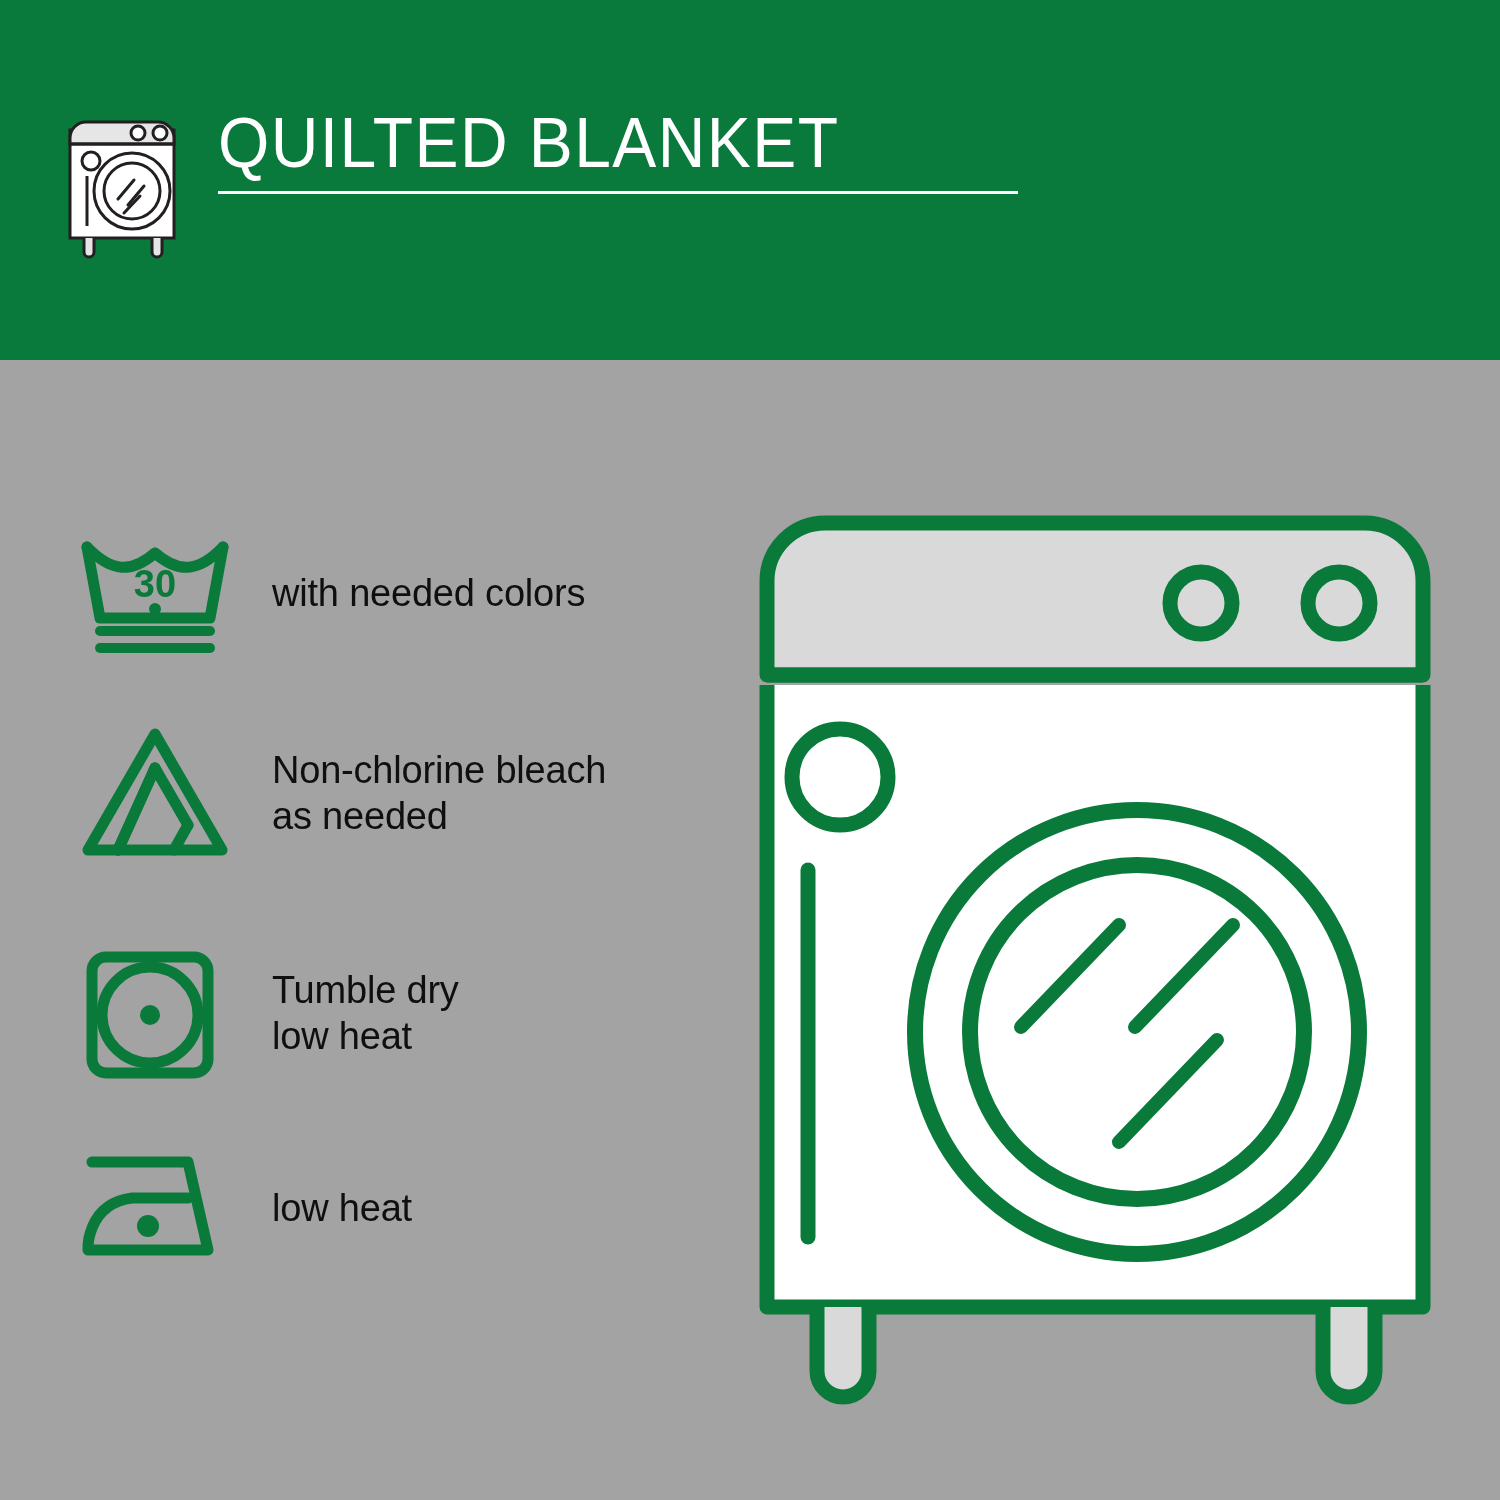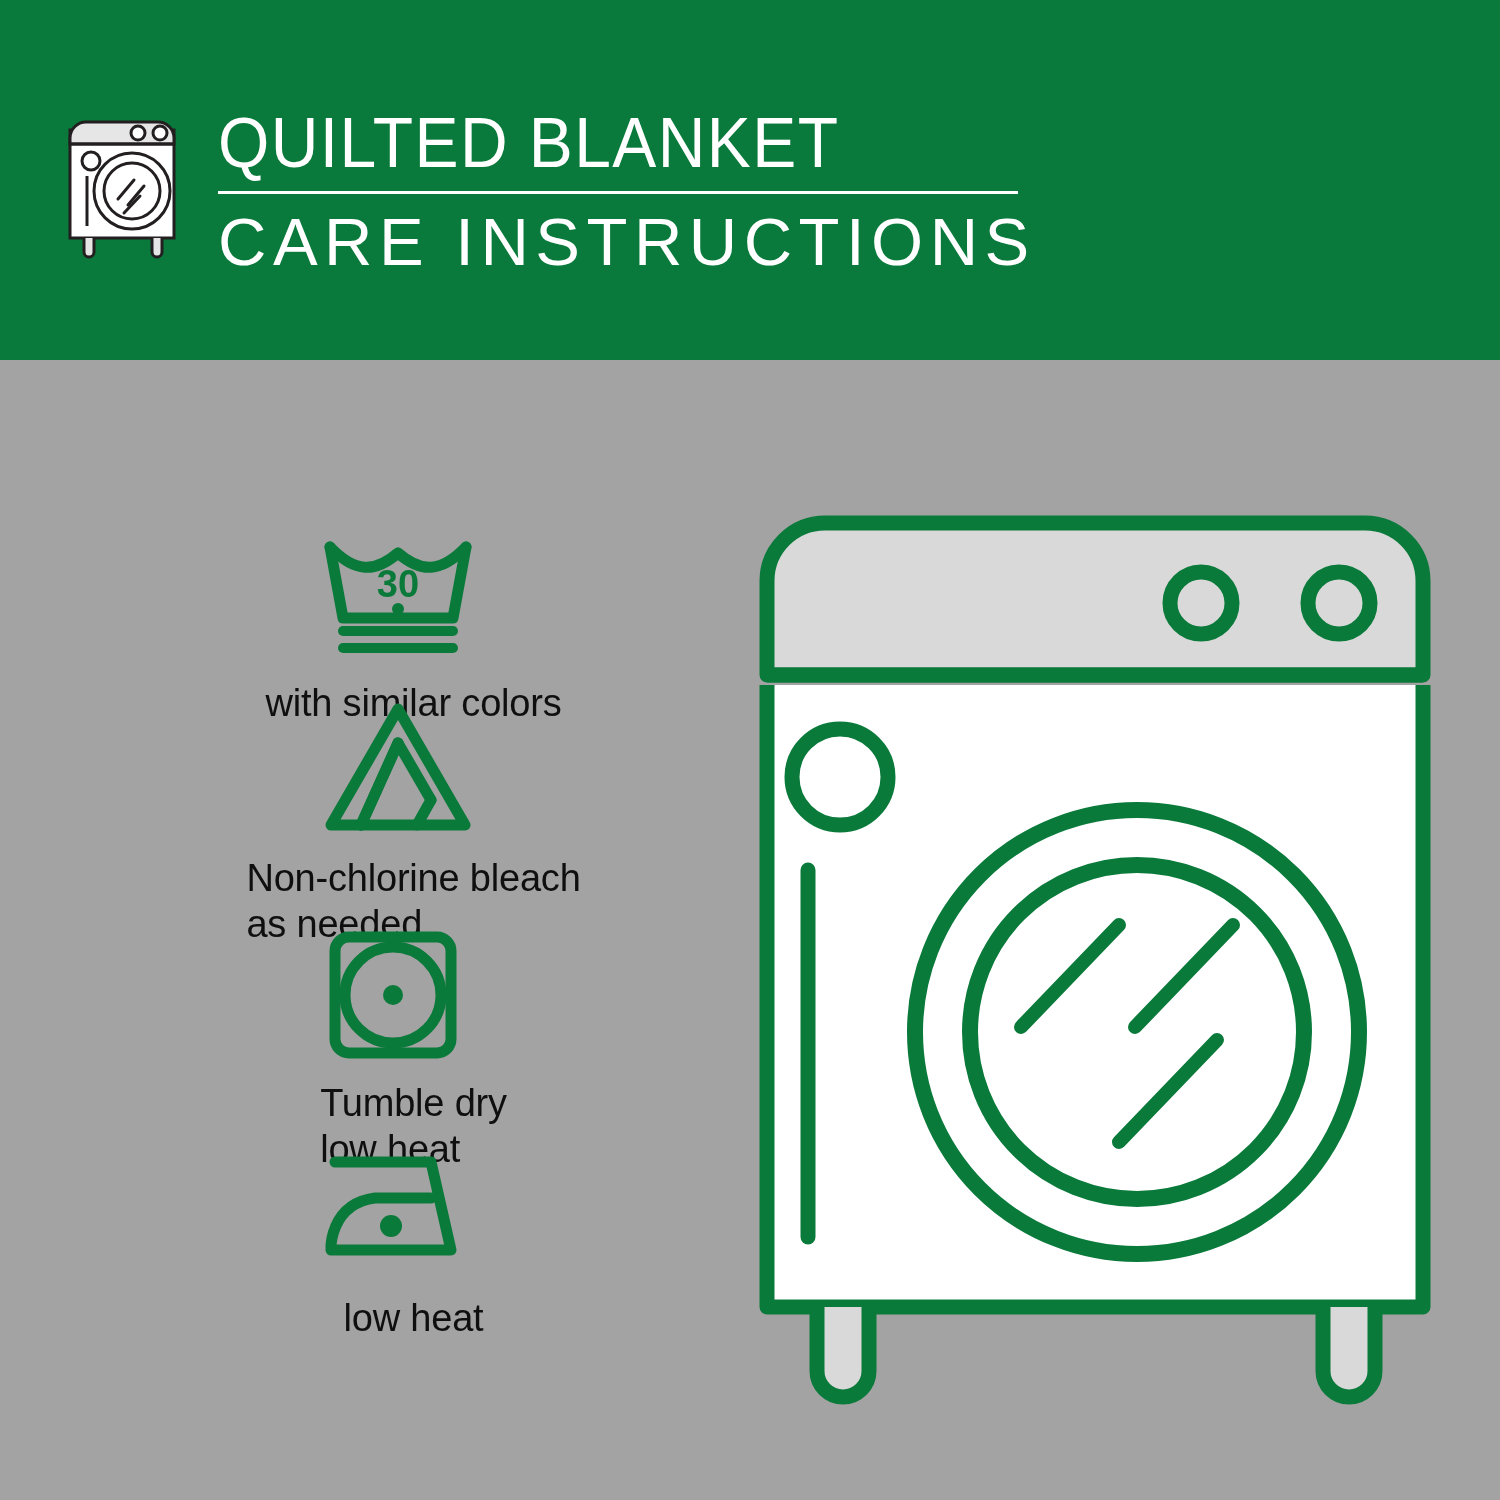--- a/index.html
+++ b/index.html
@@ -73,21 +73,20 @@
     position: absolute;
     left: 70px;
     top: 505px;
     width: 660px;
   }
   .care-row {
     position: relative;
     display: flex;
     align-items: center;
     height: 175px;
-    flex-direction: column;
   }
   .care-row:nth-child(2) { height: 225px; }
   .care-row:nth-child(3) { height: 215px; }
   .care-symbol {
     width: 175px;
     flex: 0 0 175px;
     display: flex;
     align-items: center;
     justify-content: flex-start;
   }
@@ -139,42 +138,41 @@
         <line x1="62" y1="113" x2="78" y2="96" stroke="#231f20" stroke-width="3" stroke-linecap="round"></line>
 
         <path d="M22 138 L22 152 a5 5 0 0 0 10 0 L32 138" fill="#e6e6e6" stroke="#231f20" stroke-width="3"></path>
         <path d="M90 138 L90 152 a5 5 0 0 0 10 0 L100 138" fill="#e6e6e6" stroke="#231f20" stroke-width="3"></path>
       </svg>
     </div>
 
     <div class="header-text">
       <div class="title-main">QUILTED BLANKET</div>
       <div class="title-rule"></div>
-      <div class="title-sub">CARE INSTRUCTIONS</div>
     </div>
 
   </div>
 
   <div class="care-list">
 
     <div class="care-row">
       <div class="care-symbol">
         <svg viewBox="0 0 170 135" width="170" height="135">
           <g fill="none" stroke="#0a7a3b" stroke-width="11" stroke-linecap="round" stroke-linejoin="round">
             <path d="M17 22 L30 93 L140 93 L153 22"></path>
             <path d="M17 22 C42 48 62 48 85 28 C108 48 128 48 153 22"></path>
           </g>
           <text x="85" y="72" font-family="Liberation Sans, sans-serif" font-size="38" font-weight="700" fill="#0a7a3b" text-anchor="middle">30</text>
           <circle cx="85" cy="84" r="6" fill="#0a7a3b"></circle>
           <line x1="30" y1="106" x2="140" y2="106" stroke="#0a7a3b" stroke-width="10" stroke-linecap="round"></line>
           <line x1="30" y1="123" x2="140" y2="123" stroke="#0a7a3b" stroke-width="10" stroke-linecap="round"></line>
         </svg>
       </div>
       <div class="care-text">
-        <div>with similar colors</div>
+        <div>with needed colors</div>
       </div>
     </div>
 
     <div class="care-row">
       <div class="care-symbol">
         <svg viewBox="0 0 170 145" width="170" height="145">
           <g fill="none" stroke="#0a7a3b" stroke-width="11" stroke-linecap="round" stroke-linejoin="round">
             <path d="M85 14 L152 130 L18 130 Z"></path>
             <path d="M85 48 L48 130"></path>
             <path d="M85 48 L118 105"></path>

